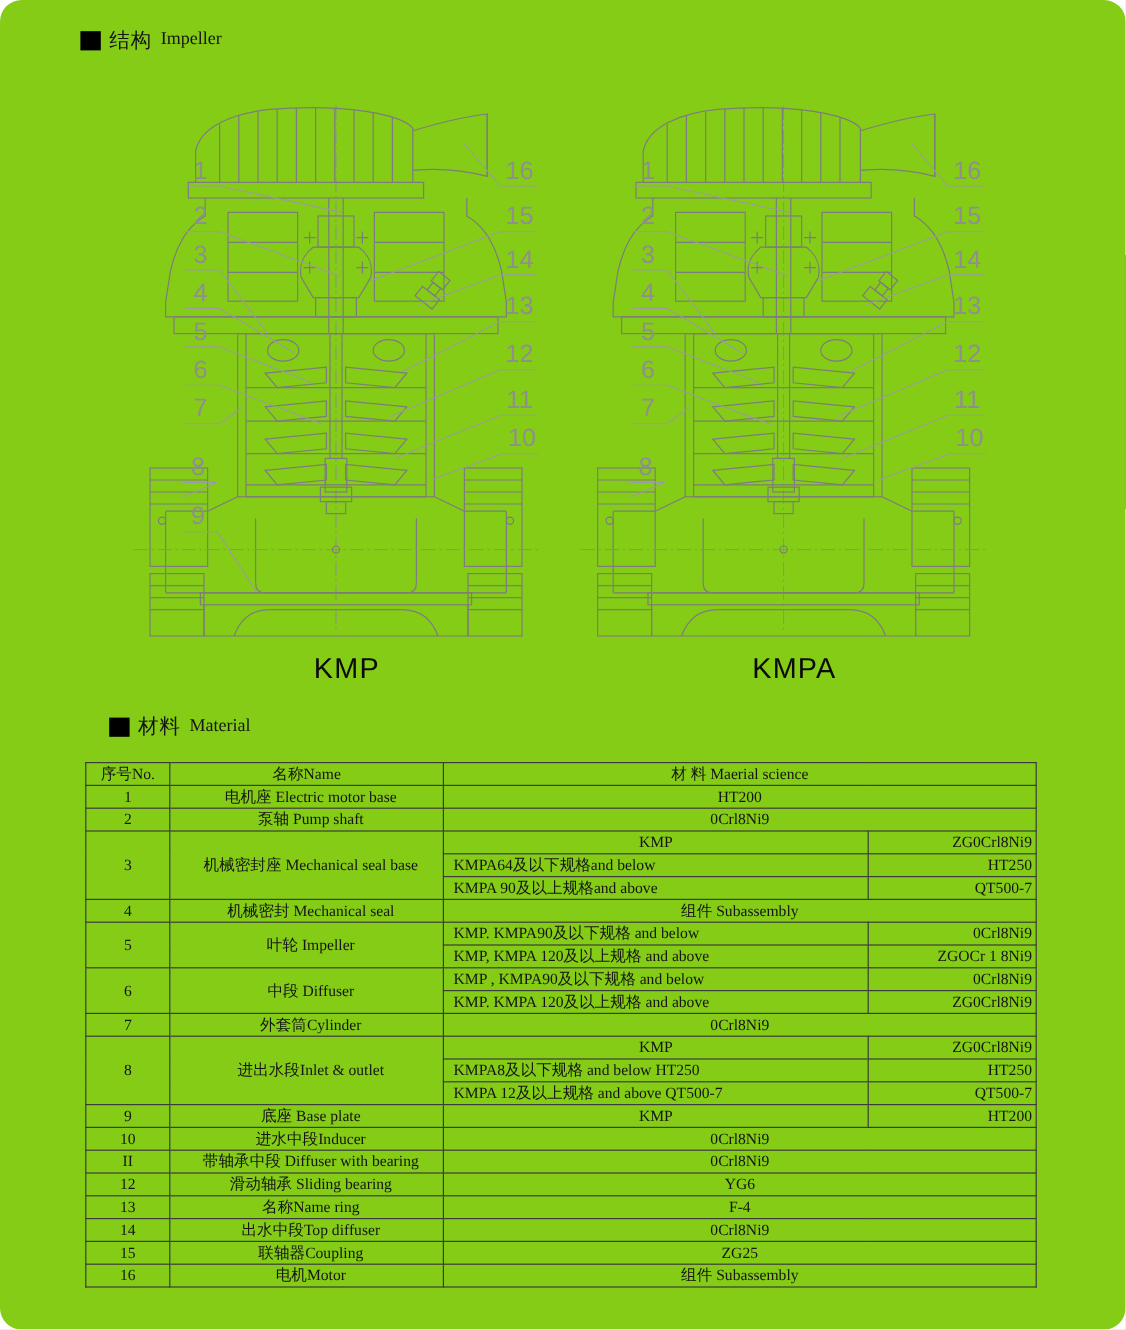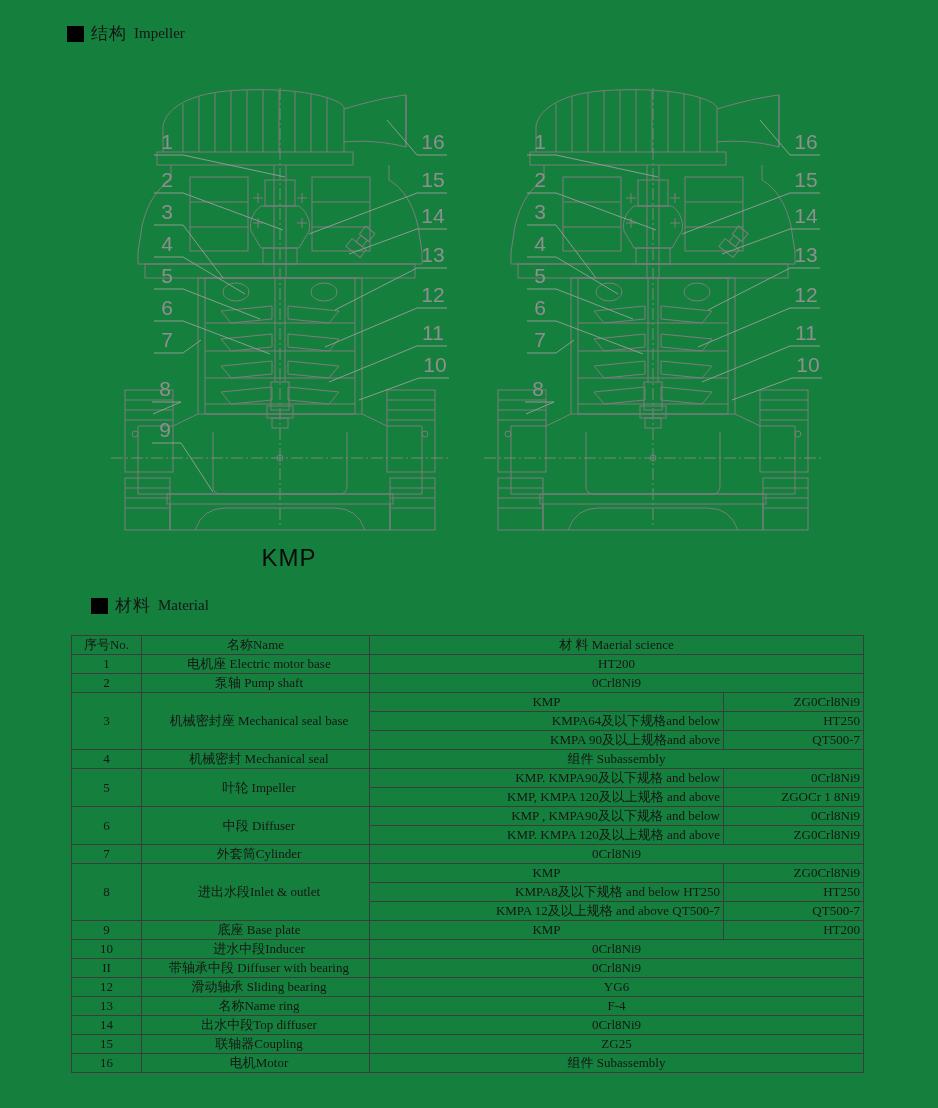--- a/index.html
+++ b/index.html
@@ -1,17 +1,17 @@
 <!DOCTYPE html>
 <html><head>
 <meta charset="utf-8">
 <style>
   html,body{margin:0;padding:0;background:#ffffff;}
   body{width:938px;height:1108px;font-family:"Liberation Serif","DejaVu Serif",serif;color:#151515;}
-  .page{position:relative;width:938px;height:1108px;background:#15803d;overflow:hidden;}
+  .page{position:relative;width:938px;height:1108px;background:#84cc16;overflow:hidden;border-radius:18px;}
 
   .section-header{position:absolute;display:flex;align-items:center;gap:7px;}
   .sq{display:inline-block;width:17px;height:16px;background:#000;}
   .zh{font-size:17px;letter-spacing:1px;}
   .en{font-size:15px;}
 
   #hdr-structure{left:67px;top:22px;}
   #hdr-material{left:67px;top:594px;padding-left:24px;}
 
   figure{margin:0;position:absolute;width:370px;}
@@ -26,21 +26,21 @@
   .cl{fill:none;stroke:#8d8d8d;stroke-width:0.8;stroke-dasharray:12 3 2 3;}
   .callout-num{fill:#8f8f8f;stroke:none;font-family:"Liberation Sans","DejaVu Sans",sans-serif;font-size:21px;}
   .leader{fill:none;stroke:#9c9c9c;stroke-width:0.9;}
 
   #material-table{position:absolute;left:71px;top:635px;width:792px;border-collapse:collapse;
     font-size:13px;table-layout:fixed;}
   #material-table td,#material-table th{border:1px solid #3c3c3c;height:18px;padding:0 3px;
     line-height:1.05;font-weight:normal;overflow:hidden;white-space:nowrap;}
   .c-no{text-align:center;}
   .c-name{text-align:center;padding-left:10px !important;}
-  .c-spec{text-align:right;padding-left:8px !important;}
+  .c-spec{text-align:left;padding-left:8px !important;}
   .c-spec.center{text-align:center;padding-left:3px !important;}
   .c-mat{text-align:right;}
   .c-span{text-align:center;}
 </style>
 </head>
 <body>
 
 <div class="page">
 
   <div class="section-header" id="hdr-structure">
@@ -309,20 +309,21 @@
         <text class="callout-num" x="338" y="141" text-anchor="middle">14</text>
         <polyline class="leader" points="352,186 322,186 240,228"></polyline>
         <text class="callout-num" x="338" y="180" text-anchor="middle">13</text>
         <polyline class="leader" points="352,226 322,226 230,265"></polyline>
         <text class="callout-num" x="338" y="220" text-anchor="middle">12</text>
         <polyline class="leader" points="352,264 322,264 234,300"></polyline>
         <text class="callout-num" x="338" y="258" text-anchor="middle">11</text>
         <polyline class="leader" points="354,296 324,296 264,318"></polyline>
         <text class="callout-num" x="340" y="290" text-anchor="middle">10</text>
       </svg>
+    <div class="fig-label">KMPA</div>
   </figure>
 
   <div class="section-header" id="hdr-material">
     <span class="sq"></span>
     <span class="zh">材料</span>
     <span class="en">Material</span>
   </div>
 
   <table id="material-table">
     <colgroup>

